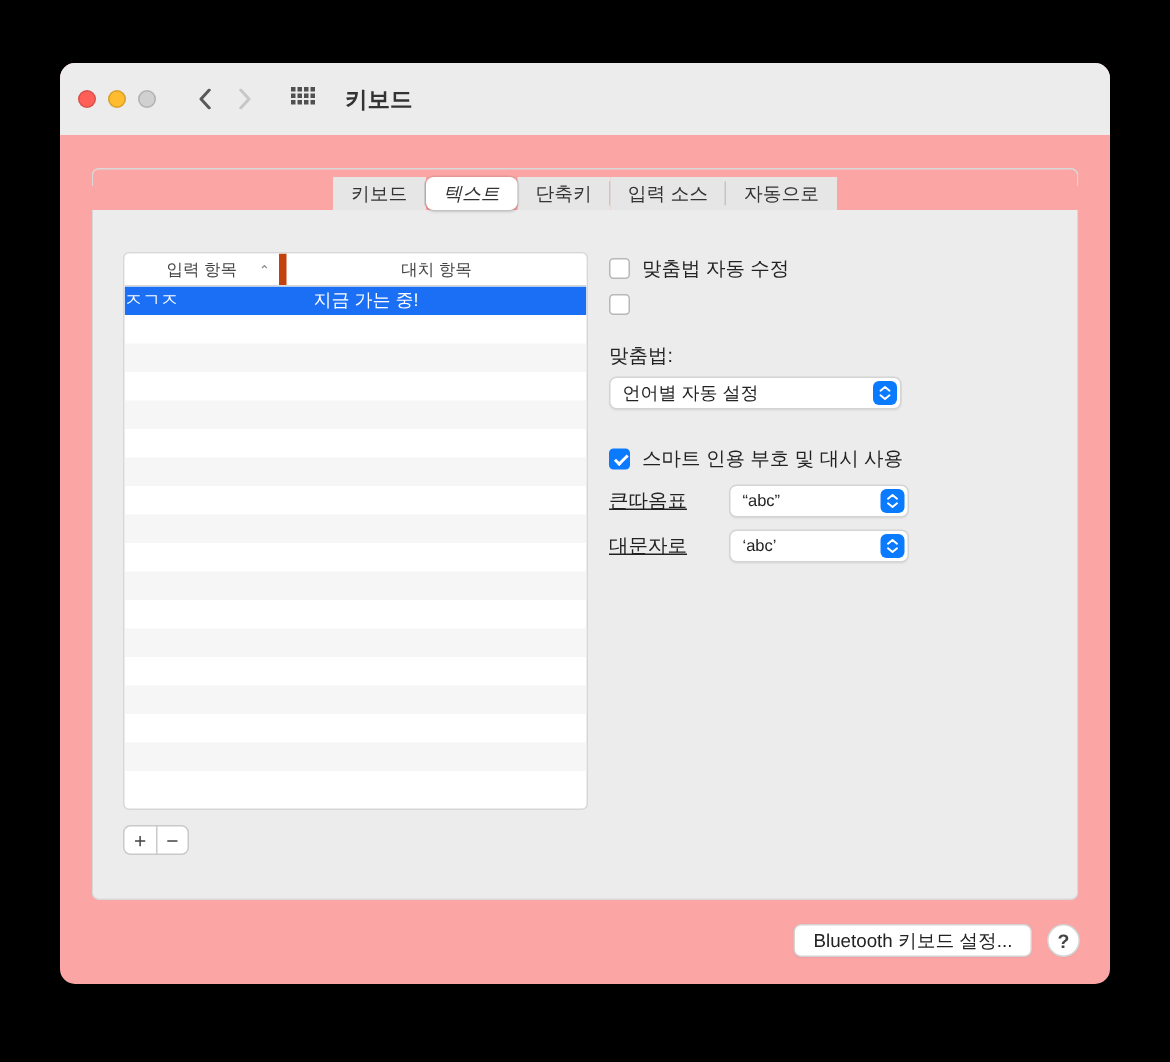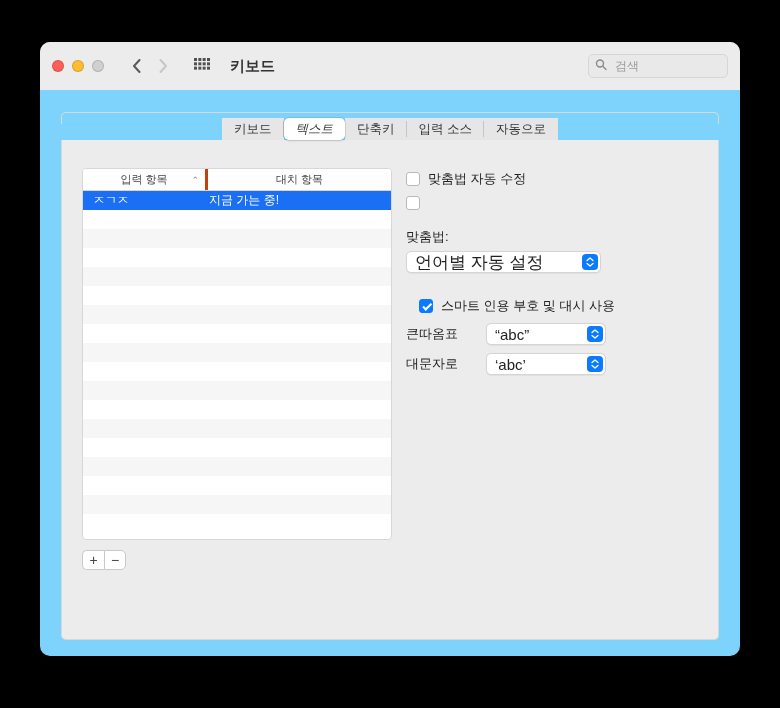--- a/index.html
+++ b/index.html
@@ -10,21 +10,21 @@
       height: 708px;
       position: relative;
       font-size: 13px;
     }
     .window {
       position: absolute;
       left: 40px;
       top: 42px;
       width: 700px;
       height: 614px;
-      background: #7dd3fc;
+      background: #fca5a5;
       border-radius: 10px;
       box-shadow: 0 20px 60px rgba(0,0,0,0.4), 0 0 0 1px rgba(0,0,0,0.12);
       overflow: hidden;
       display: flex;
       flex-direction: column;
     }
     .titlebar {
       height: 48px;
       display: flex;
       align-items: center;
@@ -166,21 +166,21 @@
       border-bottom: 1px solid #d7d7d7;
       font-size: 11px;
       color: #444;
     }
     .th {
       display: flex;
       align-items: center;
       justify-content: center;
       position: relative;
     }
-    .th1 { width: 125px; border-right: 3px solid #c2410c; text-align: right; }
+    .th1 { width: 108px; border-right: 5px solid #c2410c; text-align: right; }
     .th2 { flex: 1; text-align: center; }
     .sort-caret {
       position: absolute;
       right: 6px;
       font-size: 9px;
       color: #888;
     }
     .table-body {
       flex: 1;
       overflow: auto;
@@ -188,21 +188,21 @@
     .row {
       display: flex;
       height: 19px;
       font-size: 12px;
     }
     .row.alt { background: #f6f6f6; }
     .row.selected {
       background: #1b6ff5;
       color: #fff;
     }
-    .cell1 { width: 116px; padding-left: 10px; display: flex; align-items: center; }
+    .cell1 { width: 116px; display: flex; align-items: center; }
     .cell2 { flex: 1; padding-left: 10px; display: flex; align-items: center; text-align: right; }
     .addremove {
       margin-top: 10px;
       display: flex;
     }
     .ar-btn {
       width: 22px;
       height: 20px;
       background: #fff;
       border: 1px solid #c9c9c9;
@@ -257,21 +257,21 @@
     }
     .select {
       width: 195px;
       height: 22px;
       background: #fff;
       border: 1px solid #d4d4d4;
       border-radius: 5px;
       display: flex;
       align-items: center;
       padding: 0 2px 0 8px;
-      font-size: 17px;
+      font-size: 12px;
       color: #222;
       position: relative;
       box-shadow: 0 0.5px 1px rgba(0,0,0,0.05);
     }
     .select-arrows {
       margin-left: auto;
       width: 16px;
       height: 16px;
       background: #0a7aff;
       border-radius: 4px;
@@ -287,36 +287,37 @@
     .quote-row {
       display: flex;
       align-items: center;
       gap: 12px;
       margin-bottom: 8px;
     }
     .quote-label {
       width: 68px;
       font-size: 13px;
       color: #222;
+      text-decoration: underline;
     }
     .quote-select {
       width: 120px;
       height: 22px;
       background: #fff;
       border: 1px solid #d4d4d4;
       border-radius: 5px;
       display: flex;
       align-items: center;
       padding: 0 2px 0 8px;
-      font-size: 15px;
+      font-size: 11px;
       font-family: inherit;
       color: #222;
       box-shadow: 0 0.5px 1px rgba(0,0,0,0.05);
     }
-    .gap1 { margin-top: 24px; margin-left: 13px; }
+    .gap1 { margin-top: 24px; }
     .footer {
       display: flex;
       justify-content: flex-end;
       align-items: center;
       gap: 10px;
       padding: 0 20px 18px 20px;
     }
     .btn {
       height: 22px;
       padding: 0 12px;
@@ -399,29 +400,20 @@
             <rect x="8.66" y="4.33" width="3" height="3"></rect>
             <rect x="13" y="4.33" width="3" height="3"></rect>
           <rect x="0" y="8.66" width="3" height="3"></rect>
             <rect x="4.33" y="8.66" width="3" height="3"></rect>
             <rect x="8.66" y="8.66" width="3" height="3"></rect>
             <rect x="13" y="8.66" width="3" height="3"></rect>
         </g>
       </svg>
     </div>
     <div class="title">키보드</div>
-    <div class="search-wrap">
-      <span class="search-icon">
-        <svg width="12" height="12" viewBox="0 0 12 12">
-            <circle cx="5" cy="5" r="3.5" stroke="#8a8a8a" stroke-width="1.4" fill="none"></circle>
-            <line x1="8" y1="8" x2="11" y2="11" stroke="#8a8a8a" stroke-width="1.4" stroke-linecap="round"></line>
-          </svg>
-      </span>
-      <input class="search-input" placeholder="검색" style="">
-    </div>
   </div>
 
   <div class="content">
     <div class="group-cap"></div>
     <div class="tabs-row" style="position:relative; z-index:2;">
       <div class="segmented">
         <div class="seg-item">키보드</div>
         <div class="seg-item active">텍스트</div>
         <div class="seg-item">단축키</div>
         <div class="seg-item">입력 소스</div>
@@ -574,13 +566,21 @@
               </span>
             </div>
           </div>
         </div>
 
       </div>
     </div>
     </div>
   </div>
 
+  <div class="footer">
+    <div class="btn">
+      <span>Bluetooth 키보드 설정...</span>
+    </div>
+    <div class="help-btn">
+      <span>?</span>
+    </div>
+  </div>
 </div>
 
 </body></html>

